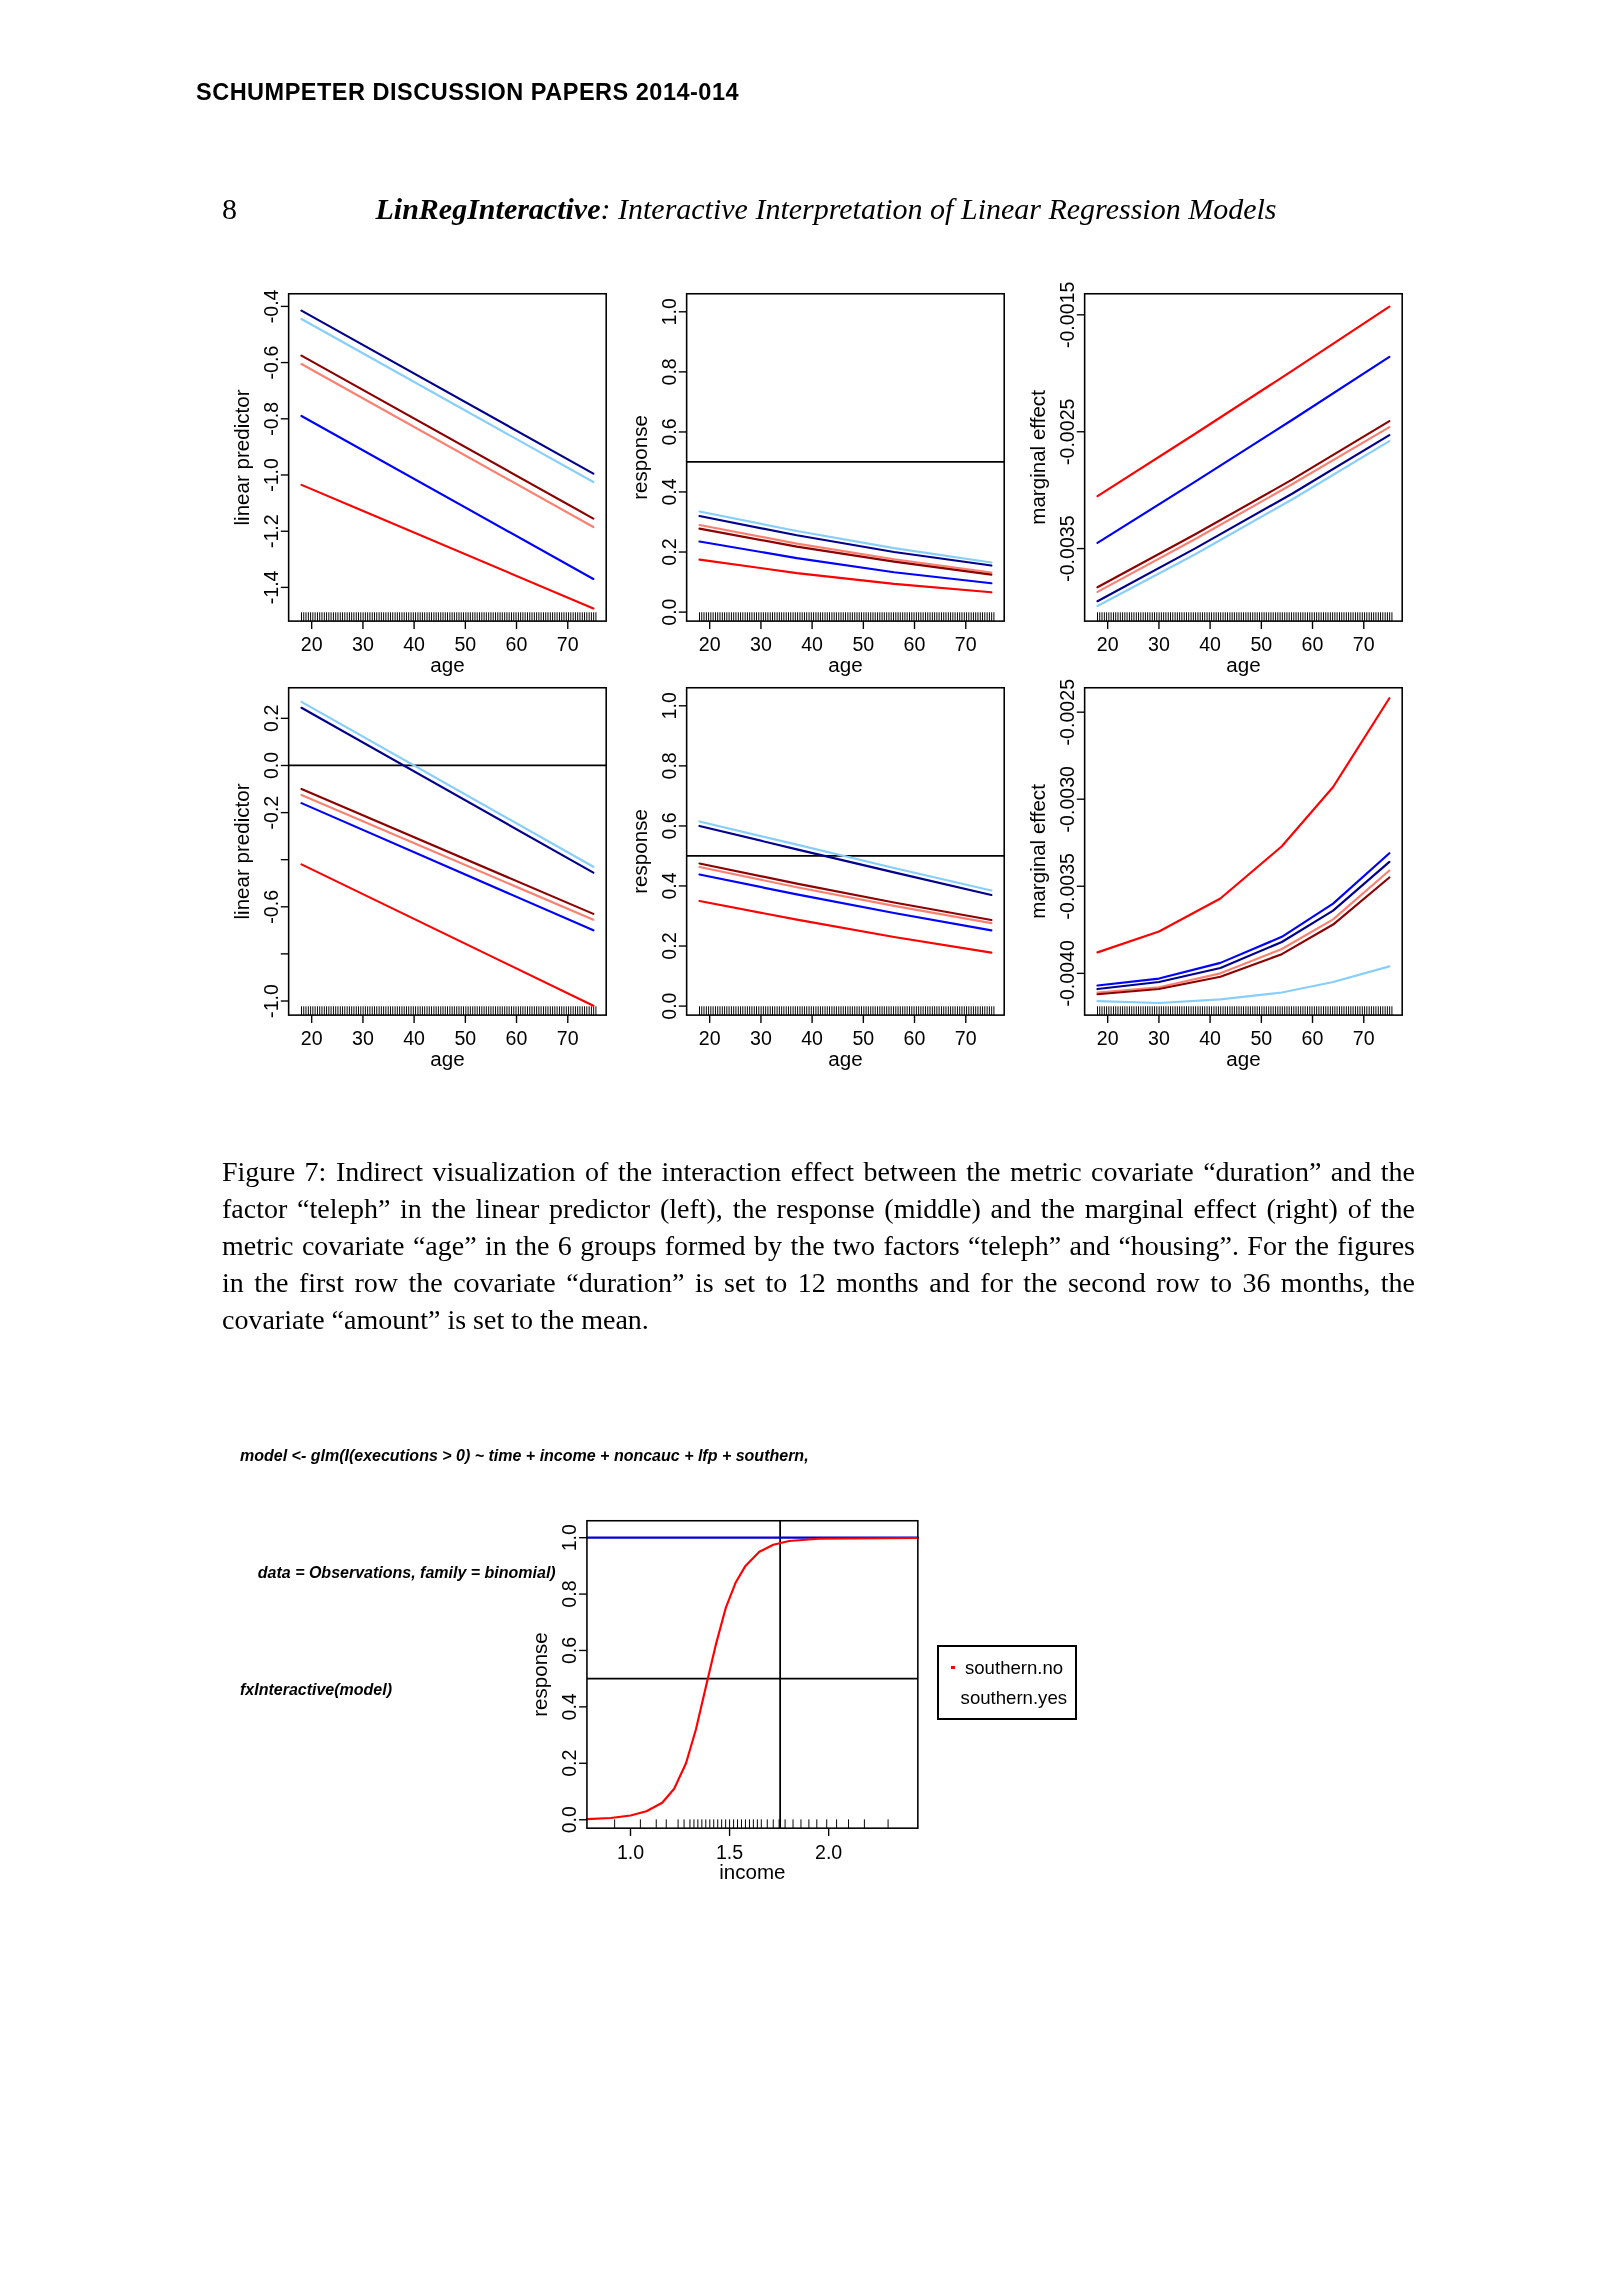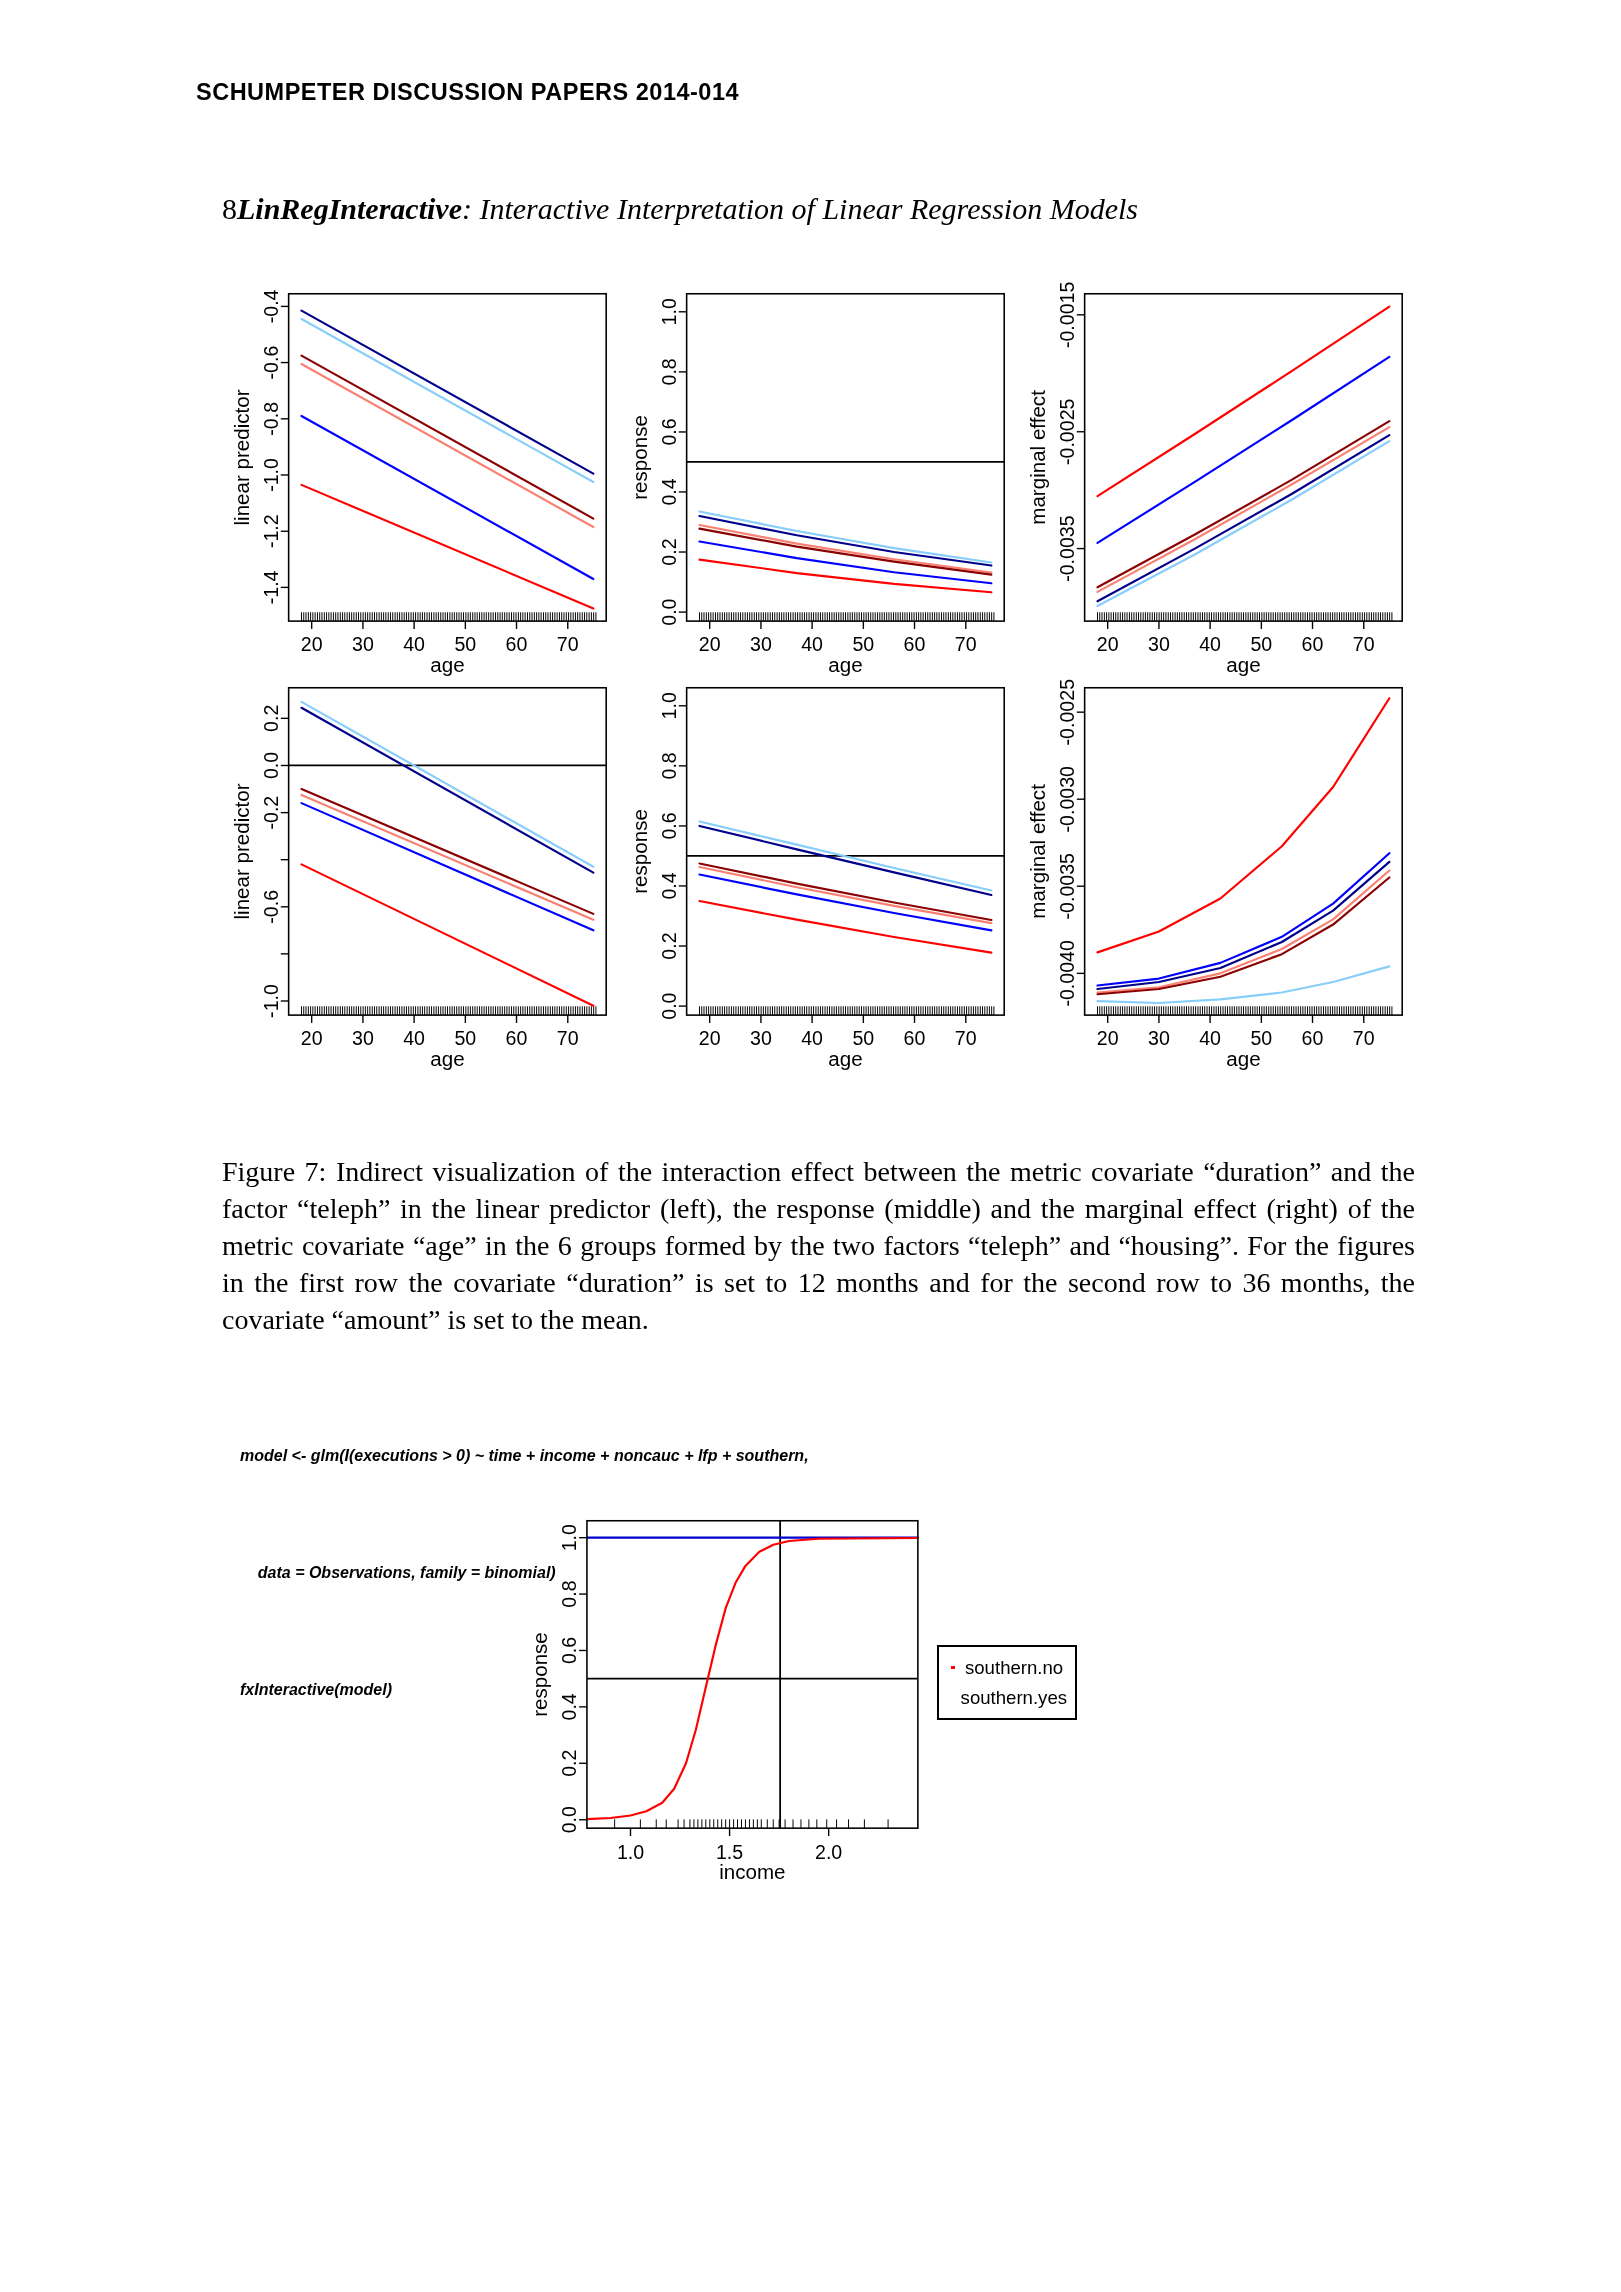--- a/index.html
+++ b/index.html
@@ -2,21 +2,21 @@
 <html><head>
 <meta charset="utf-8">
 <style>
   html,body{margin:0;padding:0;background:#ffffff;}
   .page{position:relative;width:1621px;height:2293px;background:#ffffff;margin:0 auto;overflow:hidden;
         font-family:"Liberation Serif",serif;color:#000;}
   .running-header{position:absolute;left:196px;top:71px;font-family:"Liberation Sans",sans-serif;
         font-weight:bold;font-size:23.5px;letter-spacing:0.5px;margin-top:8px;}
   .heading{position:absolute;left:222px;top:192px;width:1193px;display:flex;align-items:baseline;}
   .pagenum{font-size:30px;}
-  .title{flex:1;text-align:left;font-size:30px;font-style:italic;}
+  .title{flex:1;text-align:center;font-size:30px;font-style:italic;}
   .title .tbold{font-weight:bold;}
   .fig7-grid{position:absolute;left:220px;top:282px;display:grid;
         grid-template-columns:repeat(3,398px);grid-auto-rows:394px;}
   .cell{width:398px;height:394px;}
   .chart svg{display:block;}
   .caption{position:absolute;left:222px;width:1193px;font-size:28px;line-height:37px;
         text-align:justify;margin:0;}
   #cap7{top:1115px;margin-top:38px;}
   #cap8{top:1919px;}
   .mono{font-family:"Liberation Mono",monospace;font-size:25.5px;}

